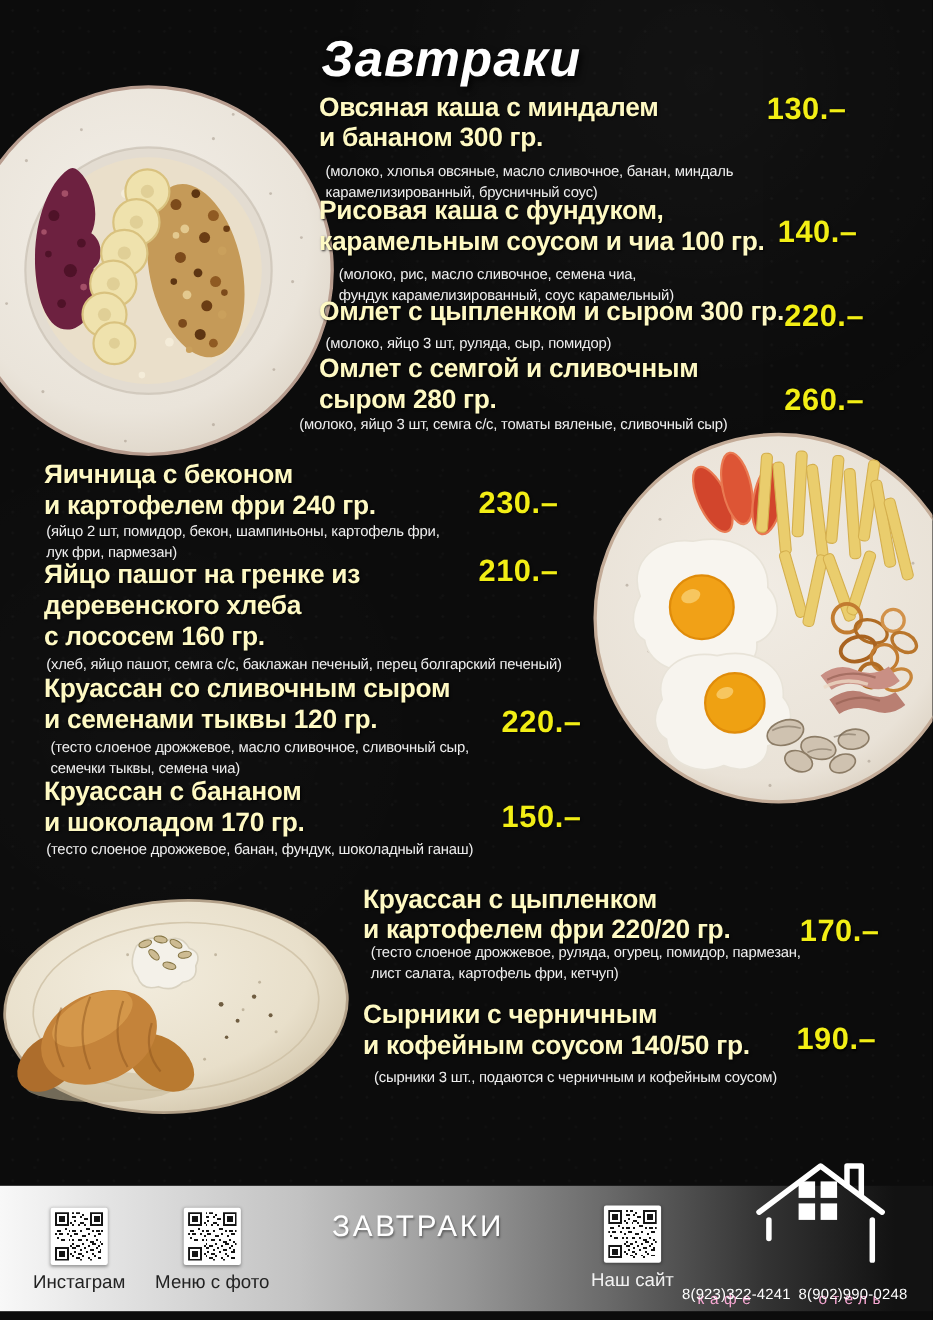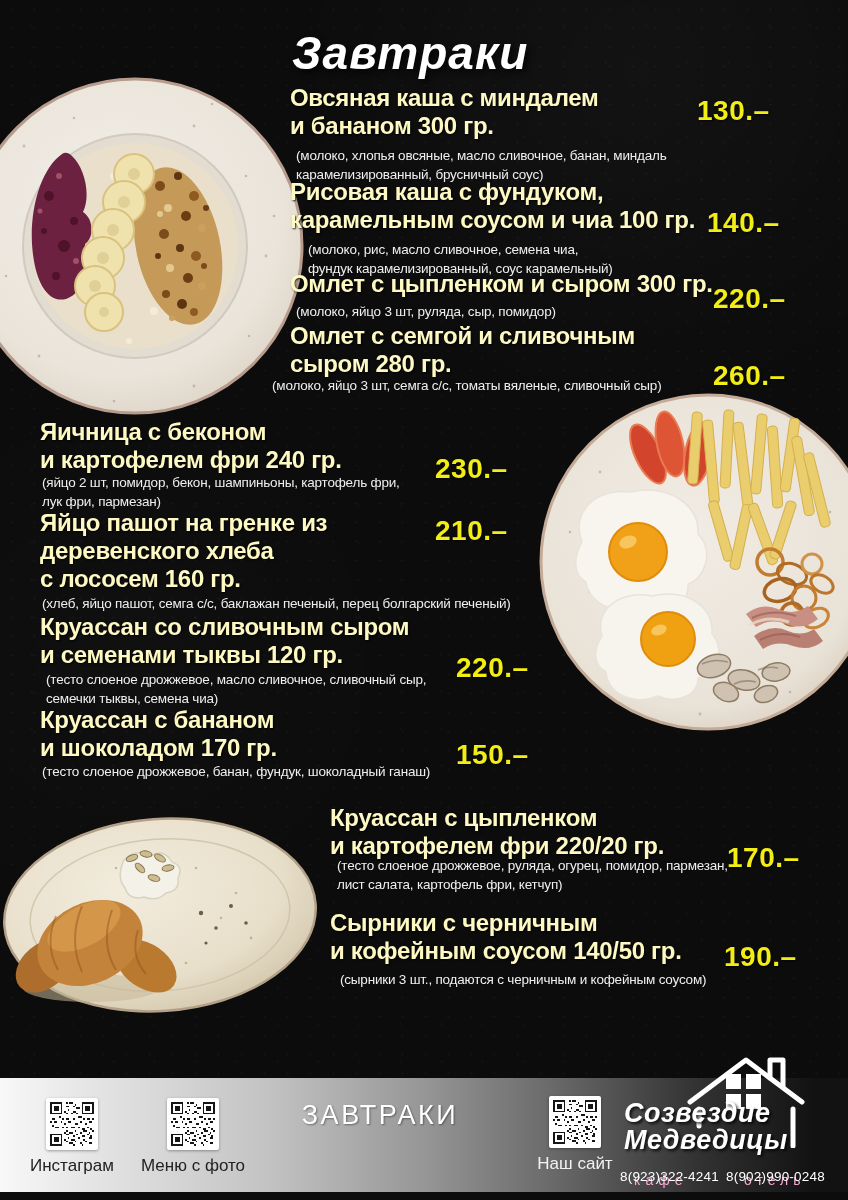--- a/index.html
+++ b/index.html
@@ -11,21 +11,21 @@
       radial-gradient(rgba(255,255,255,.03) 1px, transparent 2px),
       radial-gradient(circle at 75% 6%, rgba(255,255,255,.05), transparent 28%),
       radial-gradient(circle at 15% 55%, rgba(255,255,255,.03), transparent 30%);
     background-size:23px 19px, 41px 37px, 100% 100%, 100% 100%;
     background-position:0 0, 11px 7px, 0 0, 0 0;opacity:.6;}
   .page-title{position:absolute;left:292px;top:26px;color:#fff;font-size:46px;font-weight:bold;
     font-style:italic;letter-spacing:1px;text-shadow:3px 3px 6px rgba(0,0,0,.75);}
   .name{position:absolute;color:#fef9c3;font-weight:bold;font-size:24px;line-height:1.17;
     white-space:pre-line;letter-spacing:-.3px;text-shadow:1px 1px 2px rgba(0,0,0,.8);}
   .price{position:absolute;color:#f2ee15;font-weight:bold;font-size:28px;letter-spacing:.5px;
-    text-shadow:1px 1px 2px rgba(0,0,0,.8);margin-top:12px;}
+    text-shadow:1px 1px 2px rgba(0,0,0,.8);}
   .ingr{position:absolute;color:#efefef;font-size:13.5px;line-height:1.42;white-space:pre-line;
     letter-spacing:-.2px;}
   .photo{position:absolute;}
   .footer-band{position:absolute;left:0;top:1078px;width:848px;height:114px;
     background:linear-gradient(90deg,#f8f8f8 0%,#e6e6e6 10%,#c2c2c2 32%,#969696 50%,#6a6a6a 65%,#333 82%,#121212 96%);}
   .qr-tile{position:absolute;width:52px;height:52px;background:#fff;border-radius:2px;
     display:flex;align-items:center;justify-content:center;box-shadow:0 1px 3px rgba(0,0,0,.35);}
   .qr-svg{width:44px;height:44px;shape-rendering:crispEdges;}
   .qr-label{position:absolute;font-size:17px;color:#222;text-align:center;}
   .qr-label.light{color:#f2f2f2;}
@@ -372,20 +372,18 @@
       <path d="M109 55 L109 92"></path>
     </g>
     <g fill="#fff">
       <rect x="42" y="20" width="15" height="15"></rect>
         <rect x="62" y="20" width="15" height="15"></rect>
       <rect x="42" y="40" width="15" height="15"></rect>
         <rect x="62" y="40" width="15" height="15"></rect>
     </g>
   </svg>
 
-  <div class="brand-name">Созвездие
-Медведицы</div>
   <div class="brand-sub" style="left:634px;top:1152px">кафе</div>
   <div class="brand-sub" style="left:744px;top:1152px">отель</div>
   <div class="brand-phone" style="left:620px;top:1169px">8(923)322-4241</div>
   <div class="brand-phone" style="left:726px;top:1169px">8(902)990-0248</div>
 
 </div>
 
 </body></html>

